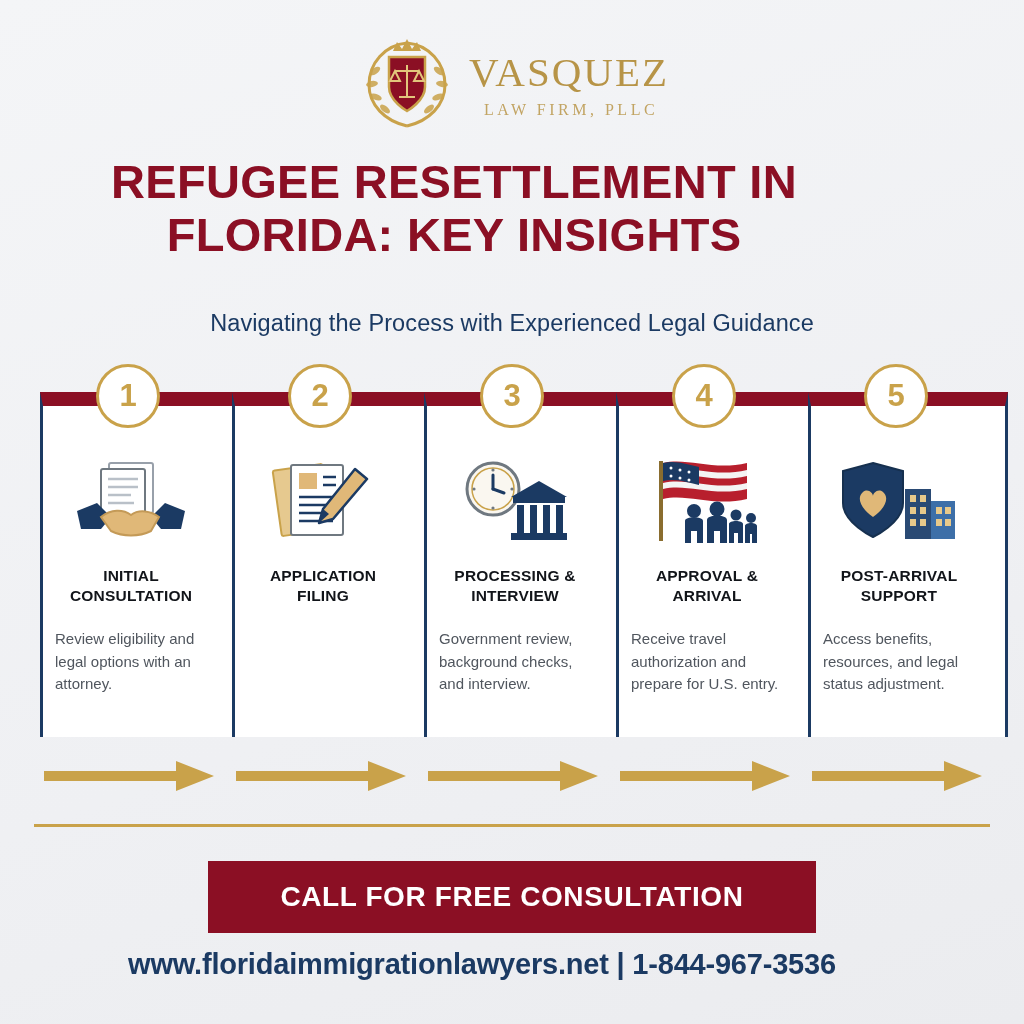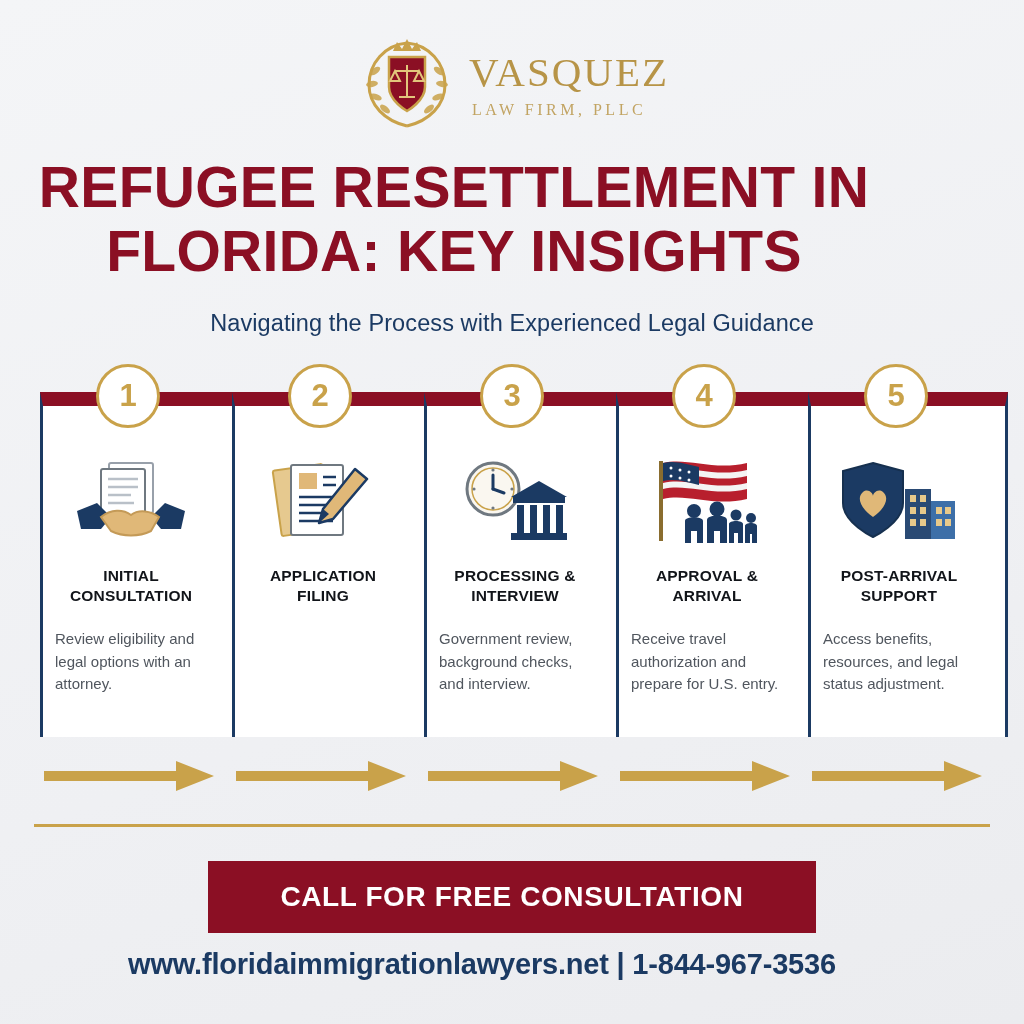--- a/index.html
+++ b/index.html
@@ -54,32 +54,32 @@
     letter-spacing: 2px;
     color: #b79447;
     line-height: 1;
   }
   .logo-sub {
     font-family: "Liberation Serif", serif;
     font-size: 16px;
     letter-spacing: 3.5px;
     color: #c2a463;
     margin-top: 8px;
-    margin-left: 3px;
+    margin-left: 15px;
   }
 
   
   .title {
     position: absolute;
     top: 156px;
     left: 0;
     width: 908px;
     text-align: center;
     color: #8b0f24;
-    font-size: 57px;
+    font-size: 47px;
     font-weight: bold;
     letter-spacing: 0.3px;
     line-height: 1.12;
     padding: 0 26px;
     box-sizing: border-box;
   }
   .subtitle {
     position: absolute;
     top: 310px;
     left: 0;

